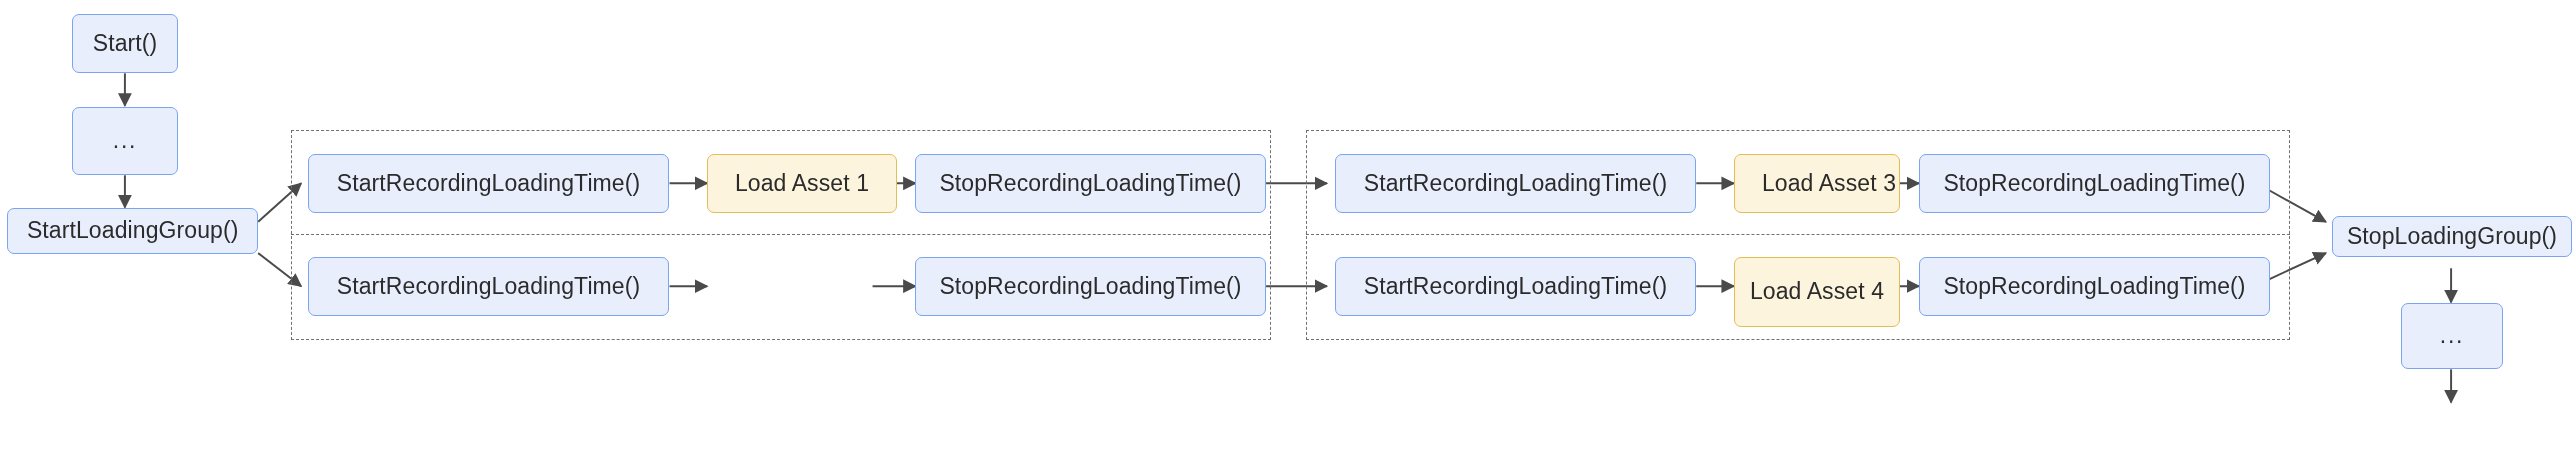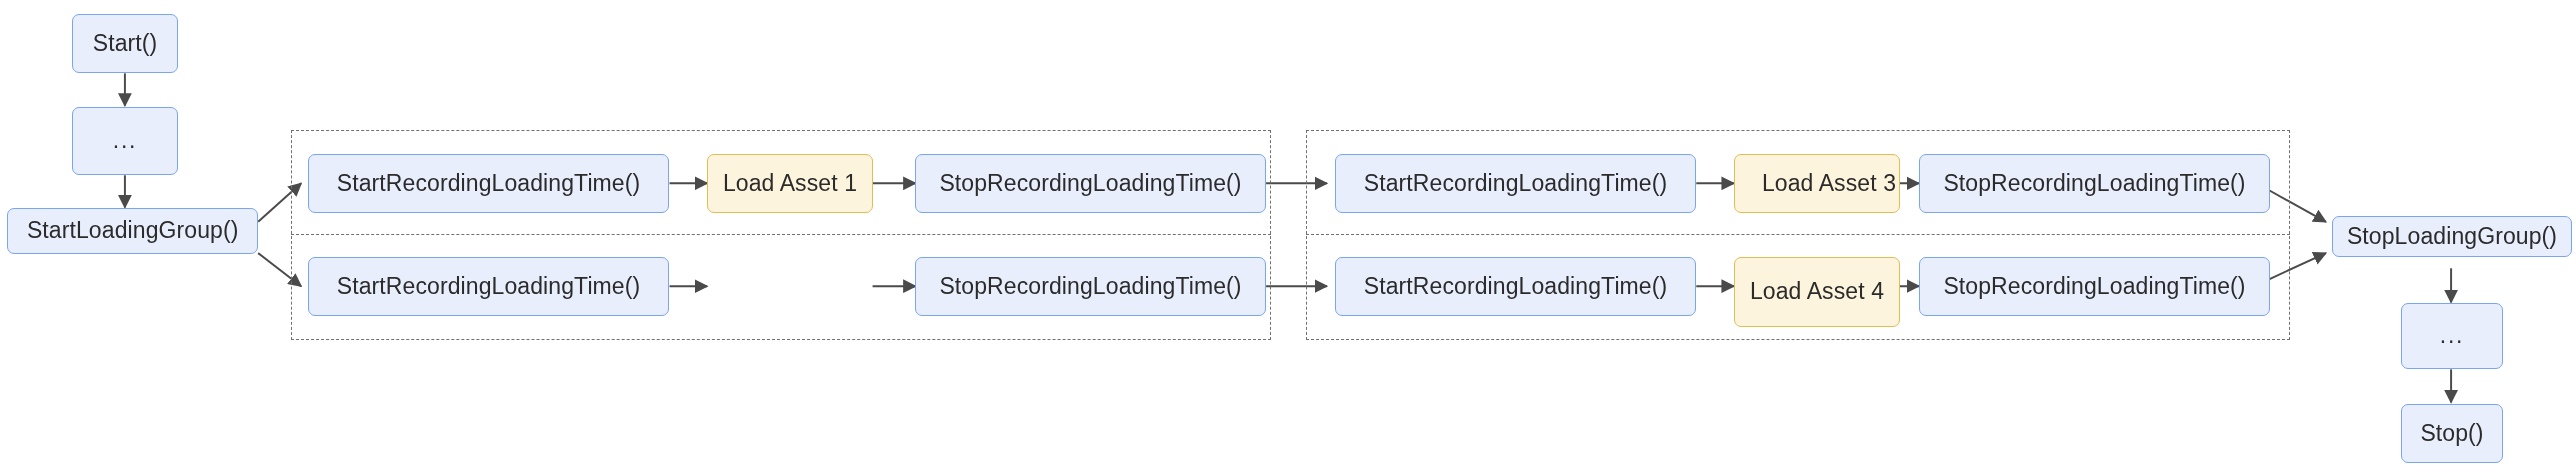--- a/index.html
+++ b/index.html
@@ -121,34 +121,33 @@
   <div class="group-box" style="left:1306px; top:130px; width:984px; height:210px;"></div>
   <div class="lane-divider" style="left:1306px; top:234px; width:984px;"></div>
 
   <div class="node blue" style="left:72px; top:14.3px; width:106px; height:59px;">Start()</div>
 
   <div class="node blue ellipsis" style="left:72px; top:107px; width:106px; height:68px;">...</div>
 
   <div class="node blue" style="left:7.2px; top:208px; width:251px; height:46px;">StartLoadingGroup()</div>
 
   <div class="node blue" style="left:308px; top:154px; width:361px; height:59px;">StartRecordingLoadingTime()</div>
-  <div class="node yellow" style="left:707px; top:154px; width:166px; height:59px;">Load Asset 1</div>
+  <div class="node yellow" style="left:707px; top:154px; width:190px; height:59px;">Load Asset 1</div>
   <div class="node blue" style="left:915px; top:154px; width:351px; height:59px;">StopRecordingLoadingTime()</div>
 
   <div class="node blue" style="left:308px; top:257px; width:361px; height:59px;">StartRecordingLoadingTime()</div>
   <div class="node blue" style="left:915px; top:257px; width:351px; height:59px;">StopRecordingLoadingTime()</div>
 
   <div class="node blue" style="left:1335px; top:154px; width:361px; height:59px;">StartRecordingLoadingTime()</div>
   <div class="node yellow" style="left:1734px; top:154px; width:166px; height:59px;padding-left:24px;">Load Asset 3</div>
   <div class="node blue" style="left:1919px; top:154px; width:351px; height:59px;">StopRecordingLoadingTime()</div>
 
   <div class="node blue" style="left:1335px; top:257px; width:361px; height:59px;">StartRecordingLoadingTime()</div>
   <div class="node yellow" style="left:1734px; top:257px; width:166px; height:70px;">Load Asset 4</div>
   <div class="node blue" style="left:1919px; top:257px; width:351px; height:59px;">StopRecordingLoadingTime()</div>
 
   <div class="node blue" style="left:2332px; top:216px; width:240px; height:41px;">StopLoadingGroup()</div>
 
   <div class="node blue ellipsis" style="left:2401px; top:303px; width:102px; height:66px;">...</div>
 
-  <div class="node blue" style="left:2401px; top:404px; width:102px; height:59px;">Stop()</div>
 
 </div>
 
 
 </body></html>

